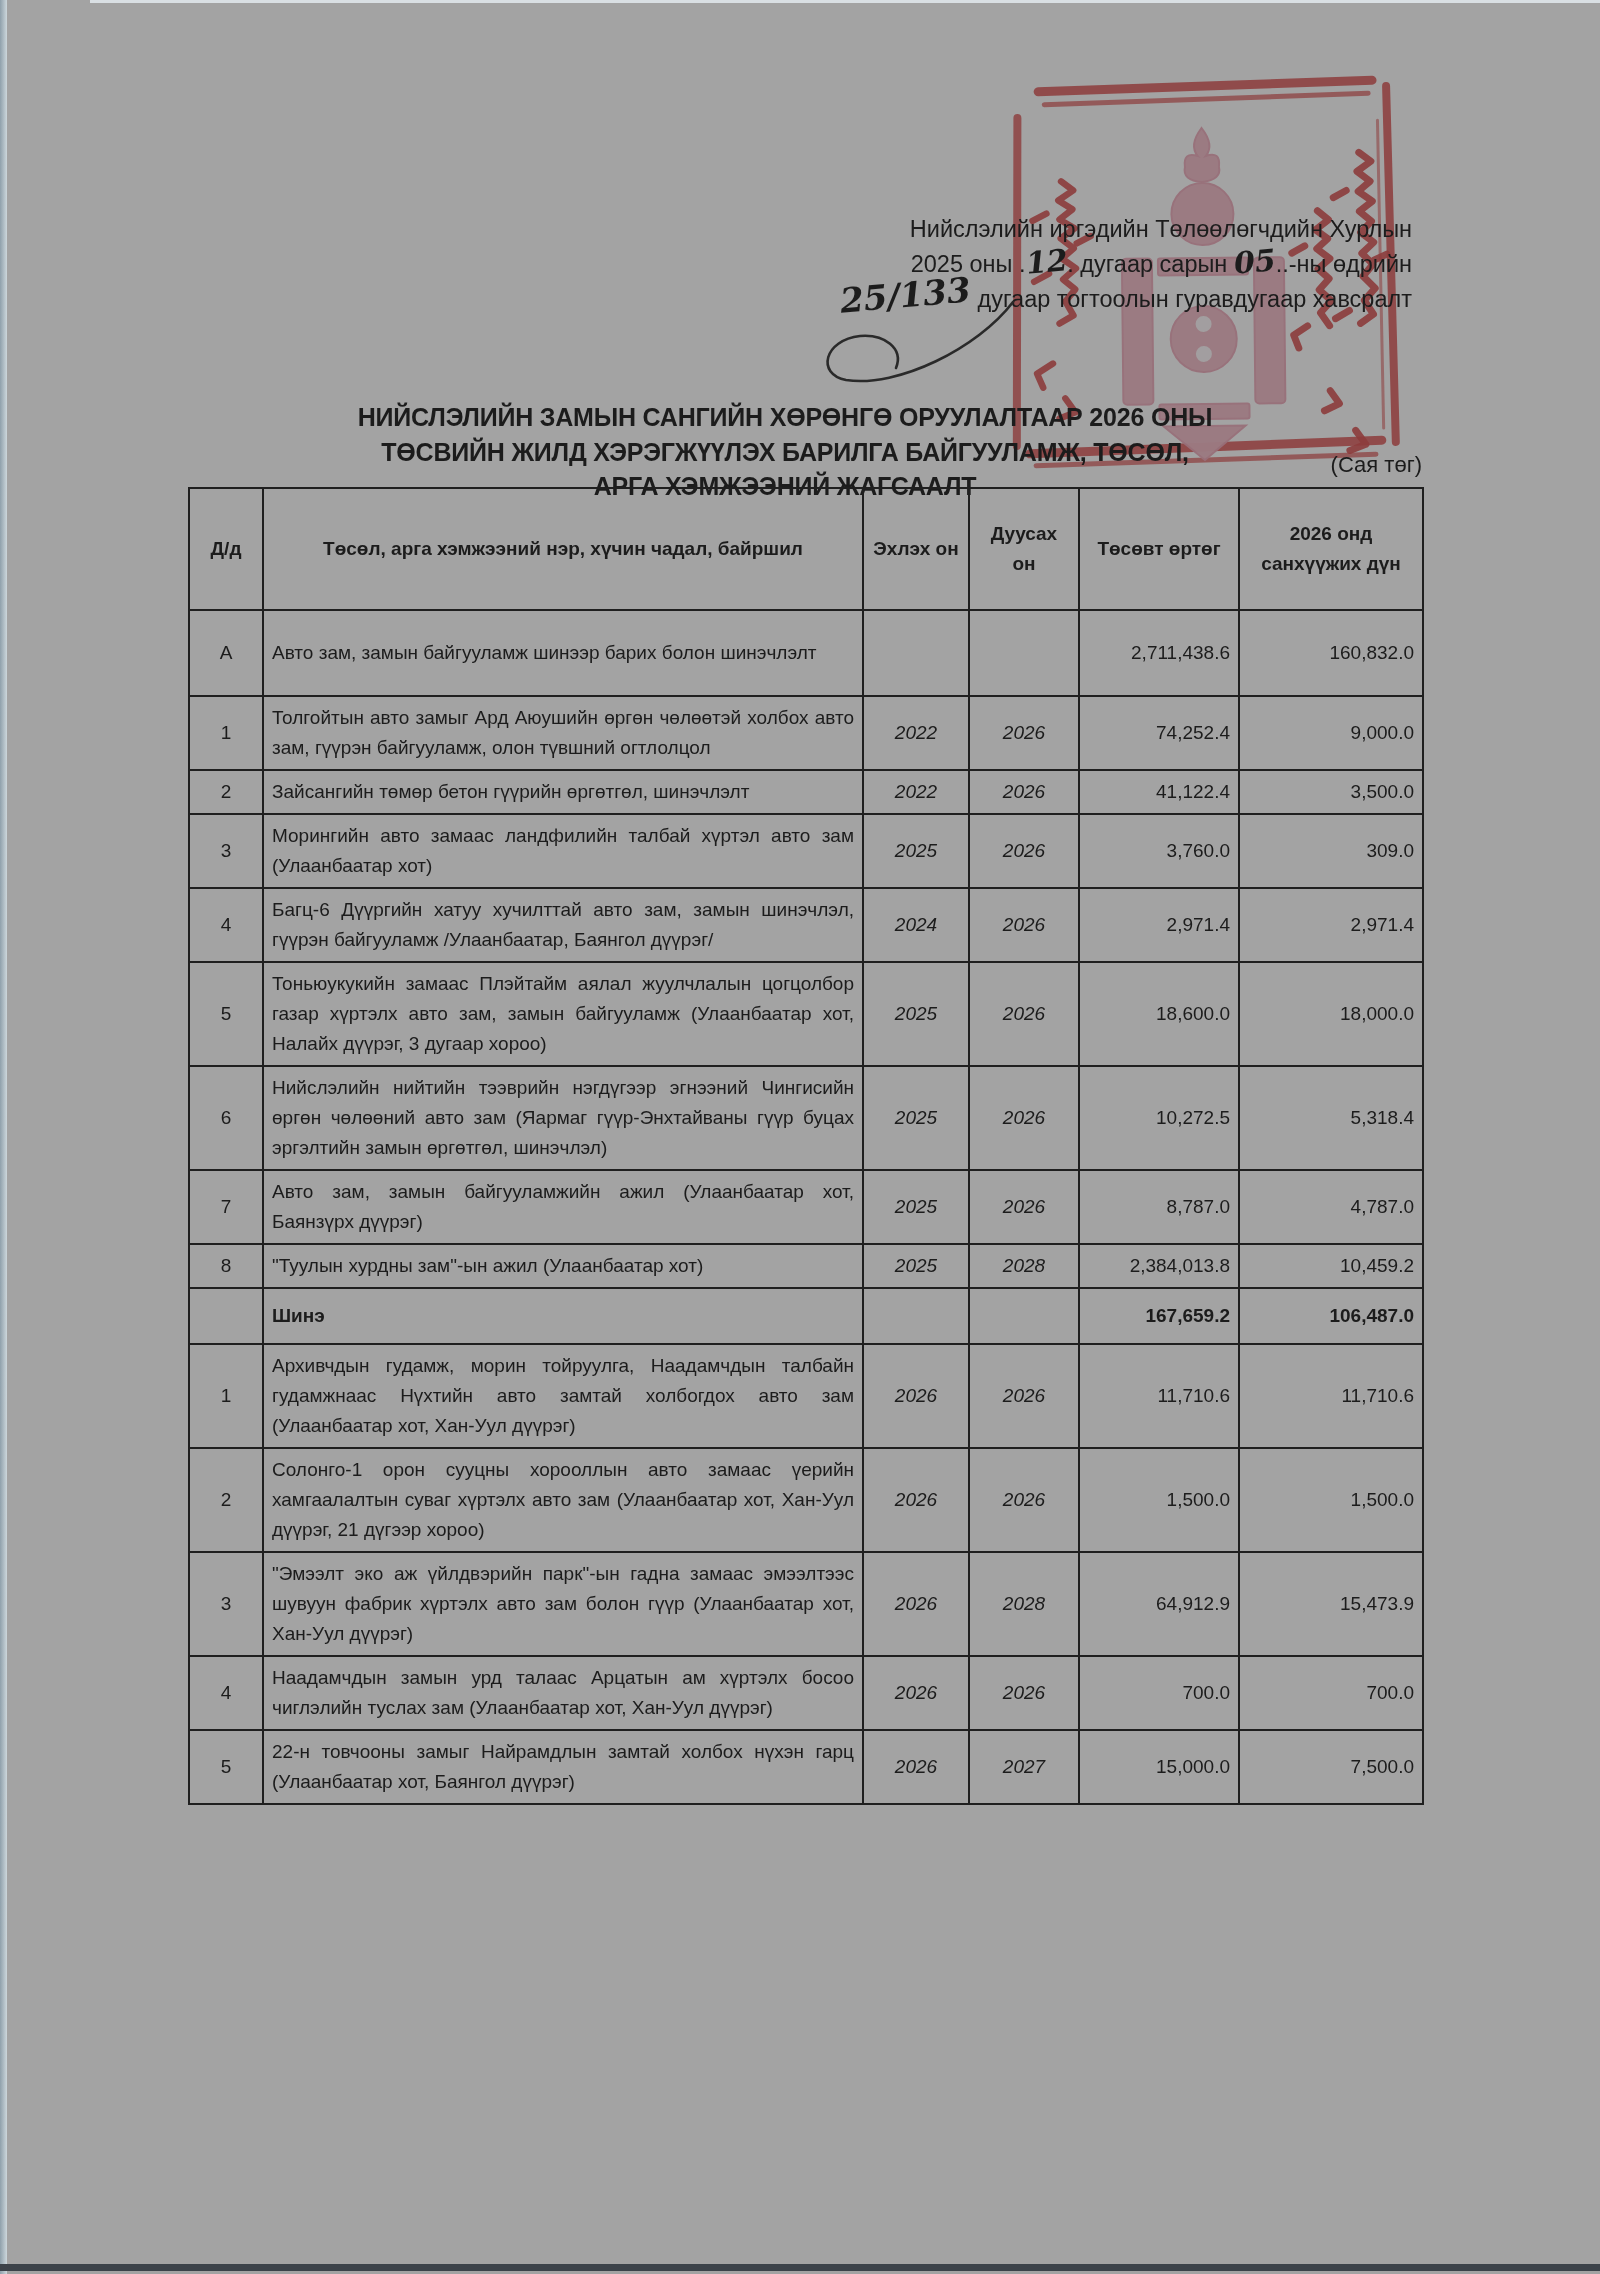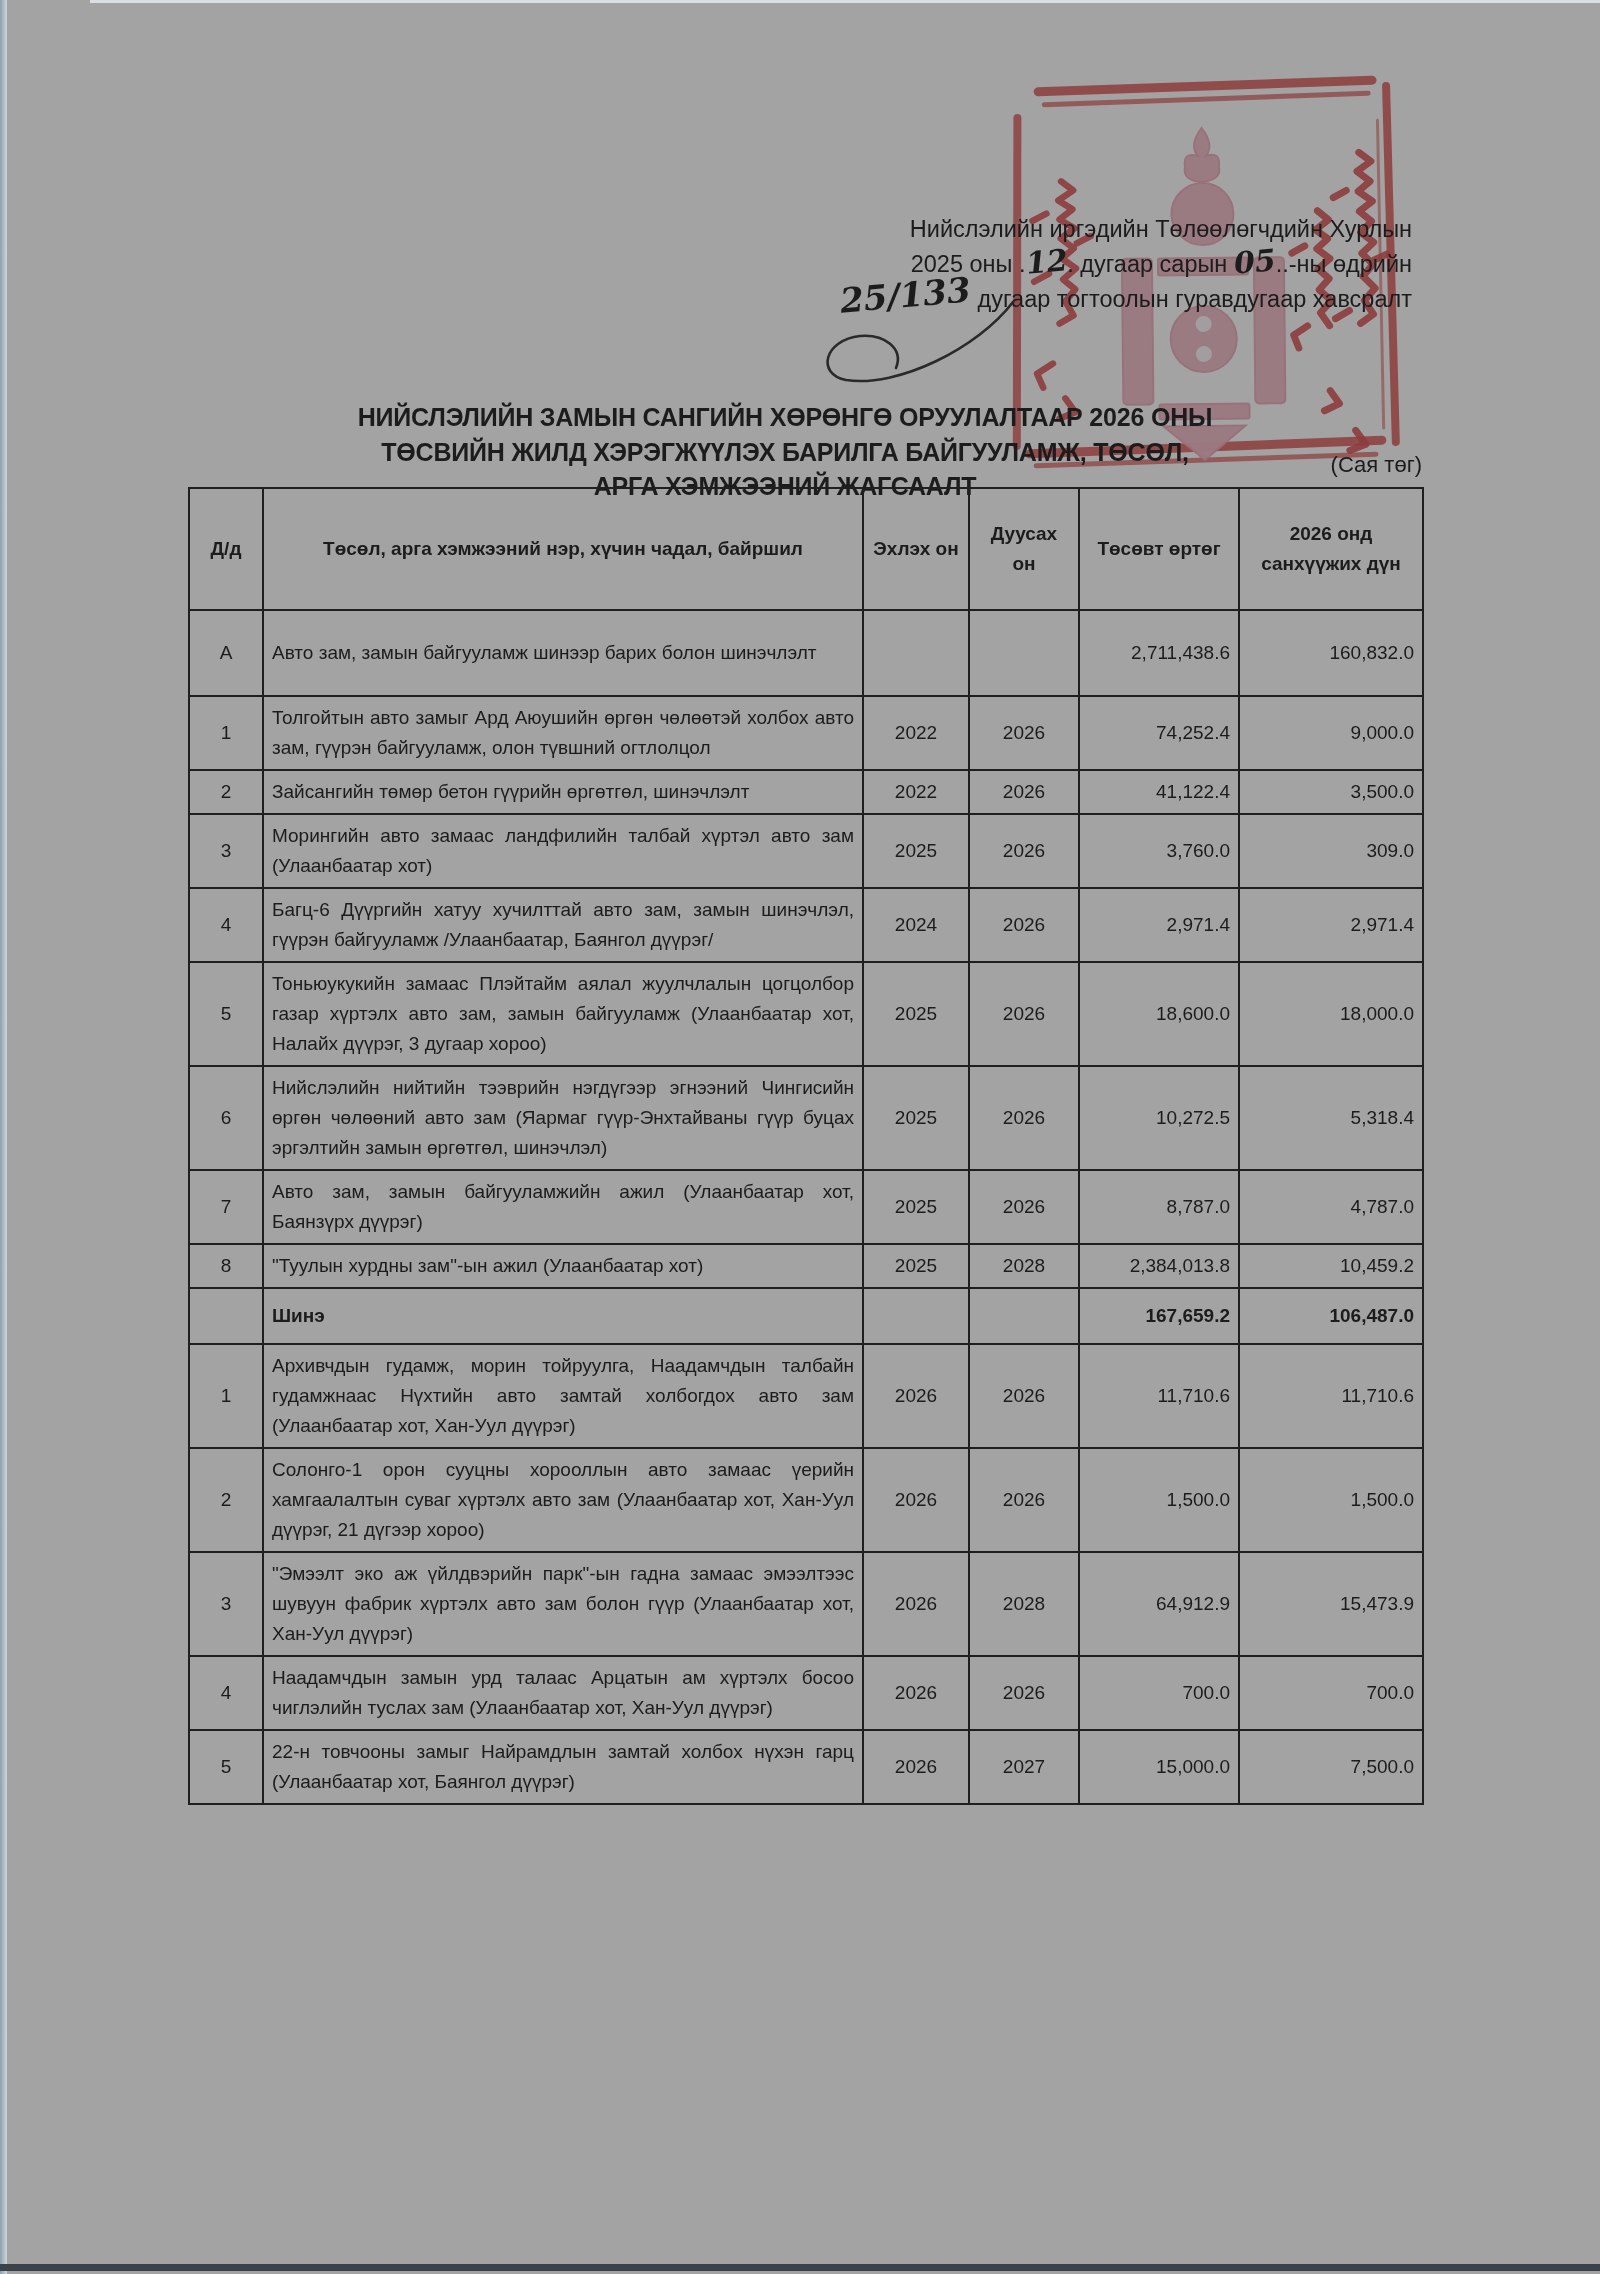--- a/index.html
+++ b/index.html
@@ -43,21 +43,21 @@
   table.main col.c-name{width:600px;}
   table.main col.c-start{width:106px;}
   table.main col.c-end{width:110px;}
   table.main col.c-budget{width:160px;}
   table.main col.c-amount{width:184px;}
   table.main th,table.main td{border:2.4px solid #1f1f1f;vertical-align:middle;
     padding:6px 8px;background:transparent;}
   table.main th{font-weight:bold;text-align:center;height:108px;line-height:30px;}
   td.num{text-align:center;}
   td.name{text-align:justify;line-height:30px;padding:9px 12px;}
-  td.year{text-align:center;}
+  td.year{text-align:center;font-style:italic;}
   td.money{text-align:right;padding-right:9px;}
   tr.section td{height:72px;}
   tr.section td.name{text-align:justify;}
   tr.subsection td{height:42px;}
   tr.subsection td.name,tr.subsection td.money{font-weight:bold;}
 </style>
 </head>
 <body>
 
 <div class="page">

